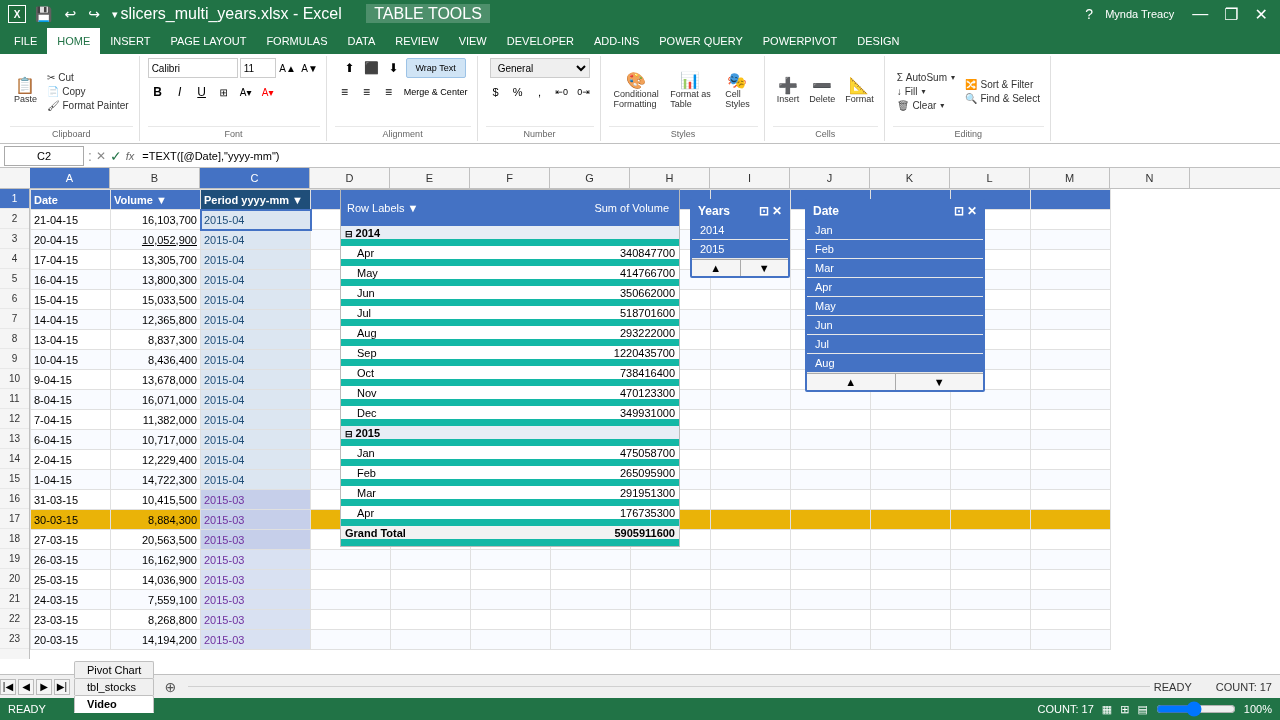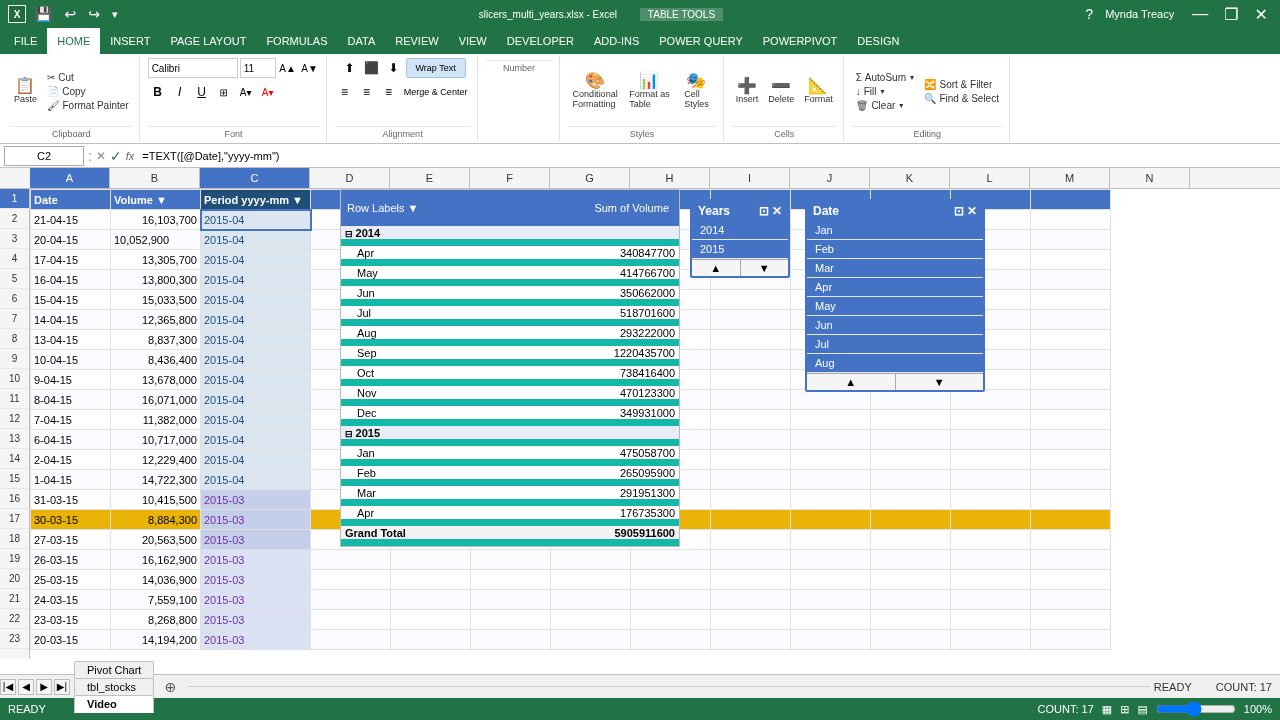--- a/index.html
+++ b/index.html
@@ -1,21 +1,21 @@
 <!DOCTYPE html>
 <html><head>
   <meta charset="utf-8">
   <style>
     * { box-sizing: border-box; margin: 0; padding: 0; }
     body { font-family: 'Segoe UI', Tahoma, Geneva, Verdana, sans-serif; font-size: 11px; background: #fff; overflow: hidden; width: 1280px; height: 720px; }
     
     
     #title-bar { background: #217346; color: #fff; height: 28px; display: flex; align-items: center; justify-content: space-between; padding: 0 8px; }
     #title-bar-left { display: flex; align-items: center; gap: 6px; }
-    #title-bar-center { flex: 1; text-align: center; font-size: 10px; }
+    #title-bar-center { flex: 1; font-size: 16px; }
     #title-bar-right { display: flex; align-items: center; gap: 8px; }
     .title-btn { color: #fff; font-size: 16px; cursor: pointer; padding: 0 4px; }
     .excel-icon { width: 18px; height: 18px; background: #1e6b3c; border: 1px solid #fff; display: flex; align-items: center; justify-content: center; font-size: 10px; color: #fff; font-weight: bold; }
     .qs-icon { font-size: 14px; color: #fff; cursor: pointer; padding: 0 3px; }
     
     
     #ribbon-tabs { background: #217346; display: flex; align-items: flex-end; padding-left: 4px; height: 26px; }
     .ribbon-tab { padding: 4px 10px; font-size: 11px; cursor: pointer; color: #fff; height: 26px; display: flex; align-items: center; }
     .ribbon-tab.active { background: #fff; color: #217346; font-weight: 500; }
     
@@ -186,20 +186,32 @@
         <span class="fmt-btn">≡</span>
         <span class="fmt-btn">≡</span>
         <span class="fmt-btn">≡</span>
         <span class="fmt-btn" style="width:70px; font-size:9px;">Merge &amp; Center</span>
       </div>
     </div>
     <div class="ribbon-group-label">Alignment</div>
   </div>
 
   <div class="ribbon-group" style="min-width:80px;">
+    <div class="ribbon-group-content" style="flex-direction:column;">
+      <select class="font-name-box" style="width:100px; margin-bottom:2px;">
+        <option>General</option>
+      </select>
+      <div class="font-row2">
+        <span class="fmt-btn" style="font-size:11px;">$</span>
+        <span class="fmt-btn" style="font-size:11px;">%</span>
+        <span class="fmt-btn" style="font-size:11px;">,</span>
+        <span class="fmt-btn" style="font-size:9px;">⇤0</span>
+        <span class="fmt-btn" style="font-size:9px;">0⇥</span>
+      </div>
+    </div>
     <div class="ribbon-group-label">Number</div>
   </div>
 
   <div class="ribbon-group" style="min-width:130px;">
     <div class="ribbon-group-content">
       <div class="rb-btn" style="width:55px;">
         <div class="rb-btn-icon">🎨</div>
         <div class="rb-btn-label" style="white-space:pre-line; font-size:9px;">Conditional
 Formatting</div>
       </div>
@@ -354,21 +366,21 @@
                 <td></td>
                 <td></td>
                 <td></td>
                 <td></td>
                 <td></td>
                 <td></td>
                 <td></td>
               </tr>
               <tr style="background: rgb(249, 251, 255);">
                 <td>20-04-15</td>
-                <td style="text-align: left;">10,052,900</td>
+                <td style="text-align: right; text-decoration: underline;">10,052,900</td>
                 <td style="background: rgb(220, 230, 241); color: rgb(31, 78, 121);">2015-04</td>
                 <td></td>
                 <td></td>
                 <td></td>
                 <td></td>
                 <td></td>
                 <td></td>
                 <td></td>
                 <td></td>
                 <td></td>

